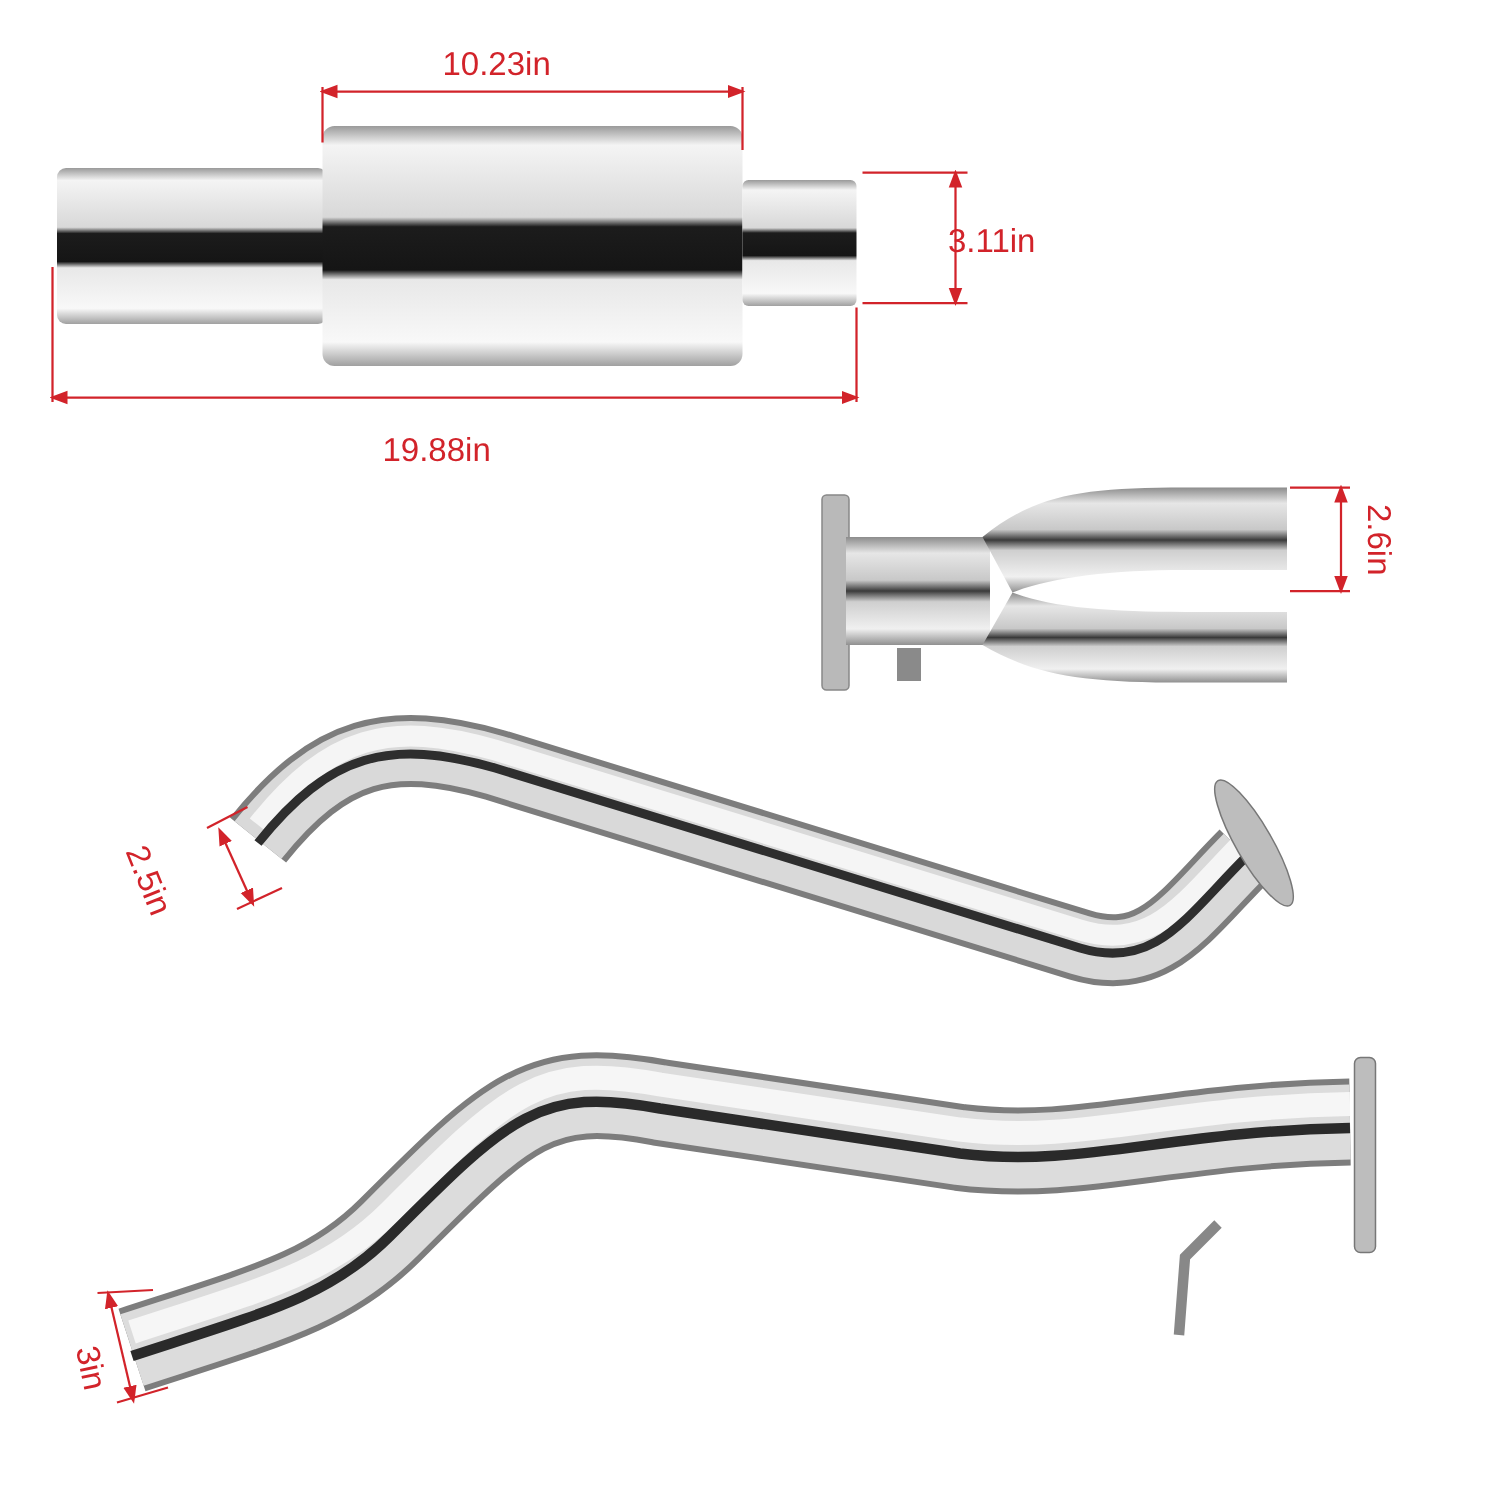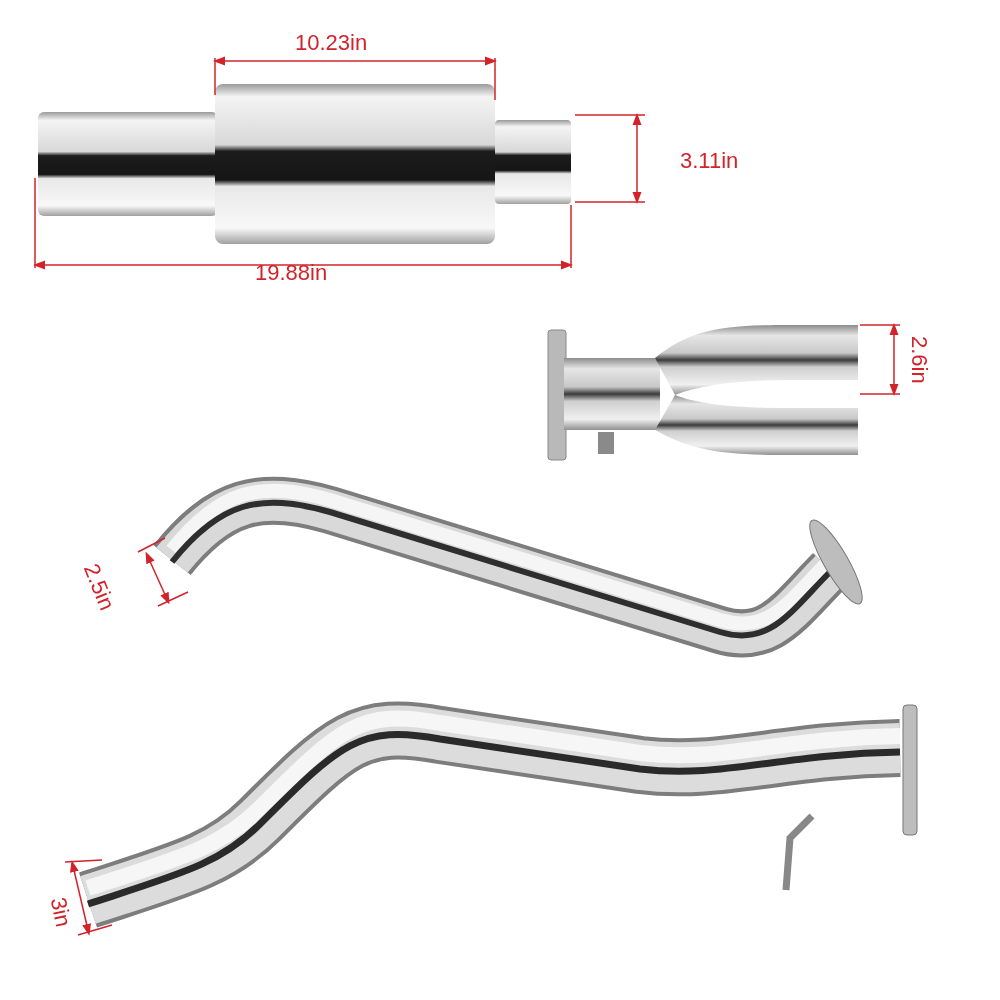--- a/index.html
+++ b/index.html
@@ -91,17 +91,17 @@
     <path d="M812,816 L790,838 L786,890" stroke="#888" stroke-width="7" fill="none"></path>
   </g>
   <g stroke="#d2232a" stroke-width="1.5" fill="none">
     <line x1="65" y1="862" x2="102" y2="860"></line>
     <line x1="78" y1="935" x2="112" y2="925"></line>
     <line x1="73" y1="866" x2="88" y2="930" marker-start="url(#arr)" marker-end="url(#arr)"></line>
   </g>
 </svg>
 
 <div class="dim-label" style="left:295px; top:30px;">10.23in</div>
-<div class="dim-label" style="left:680px; top:148px;">3.11in</div>
-<div class="dim-label" style="left:255px; top:260px;">19.88in</div>
+<div class="dim-label" style="left:632px; top:148px;">3.11in</div>
+<div class="dim-label" style="left:255px; top:287px;">19.88in</div>
 <div class="dim-label rot90" style="left:932px; top:336px;">2.6in</div>
 <div class="dim-label rotm" style="left:102px; top:560px; transform:rotate(68deg);">2.5in</div>
 <div class="dim-label rotm" style="left:70px; top:895px; transform:rotate(78deg);">3in</div>
 
 </body></html>

